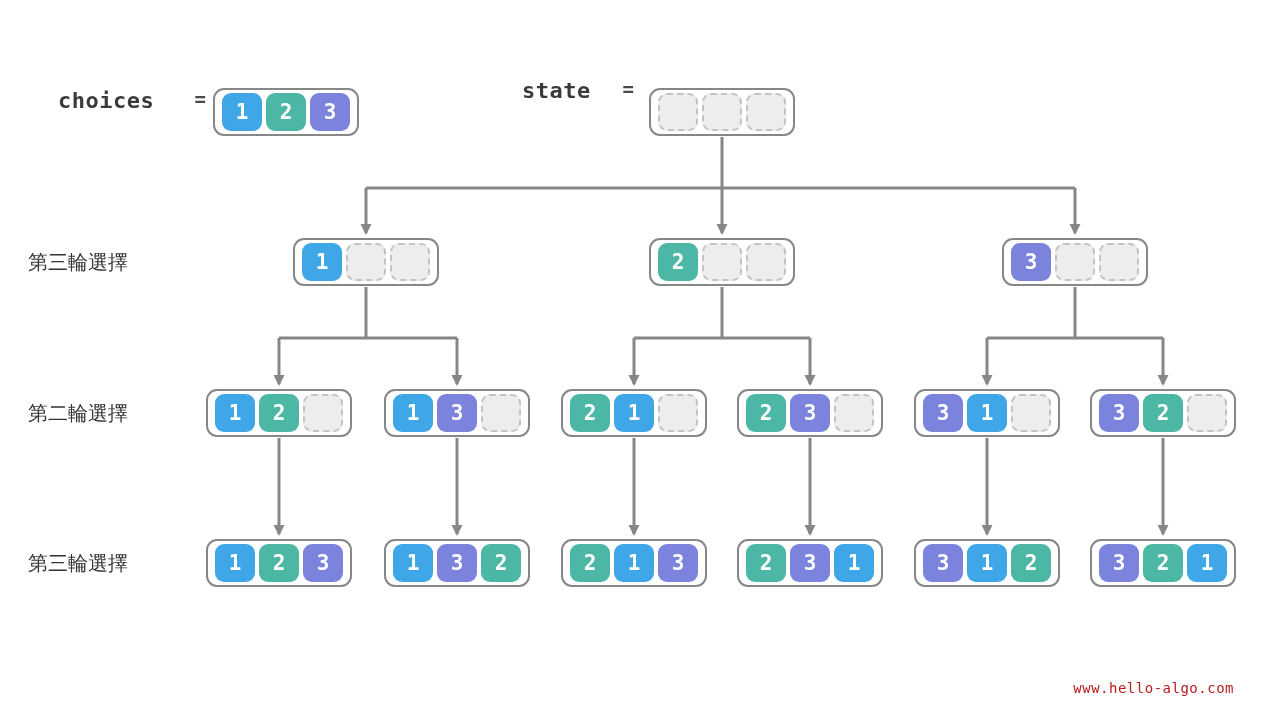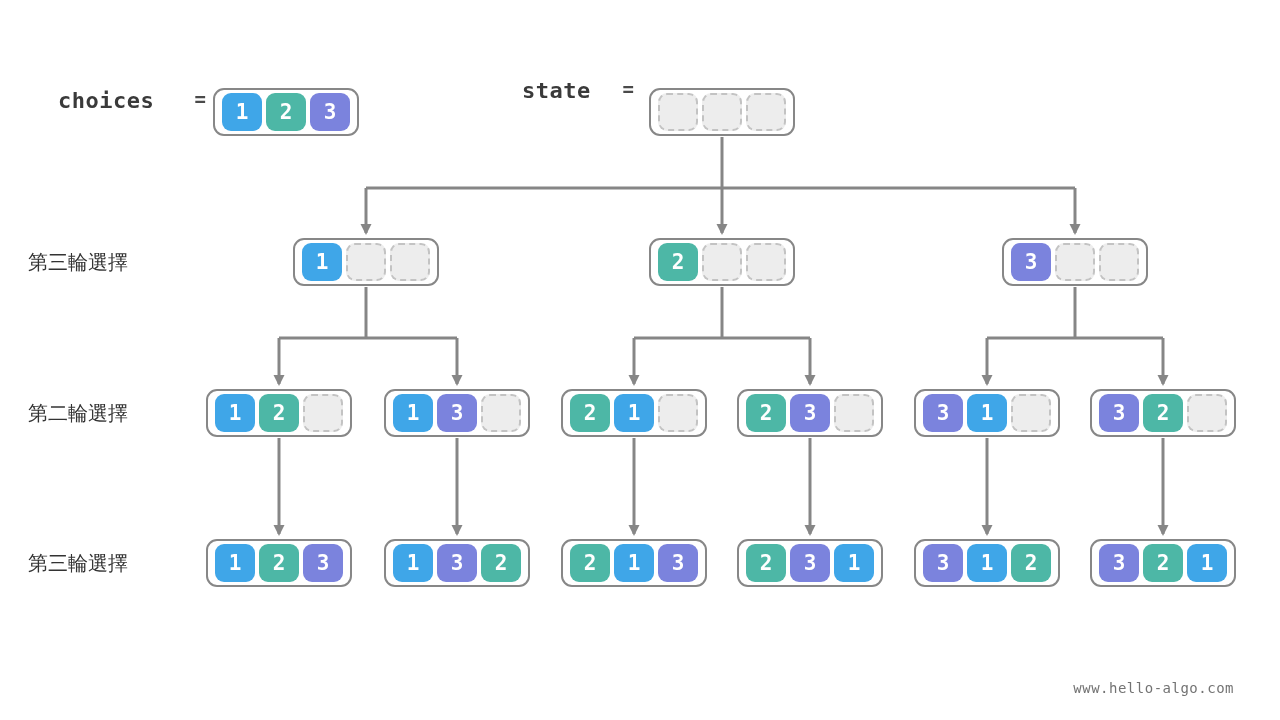--- a/index.html
+++ b/index.html
@@ -78,21 +78,21 @@
     font-size: 20px;
     color: #333333;
     white-space: nowrap;
   }
   .watermark {
     position: absolute;
     right: 46px;
     bottom: 24px;
     font-family: "DejaVu Sans Mono", "Liberation Mono", monospace;
     font-size: 14px;
-    color: #737373;
+    color: #b91c1c;
     letter-spacing: 0.5px;
   }
 </style>
 </head>
 <body>
 
 <div class="canvas">
 
   <svg id="connectors" width="1280" height="720" viewBox="0 0 1280 720" xmlns="http://www.w3.org/2000/svg">
     <defs>

